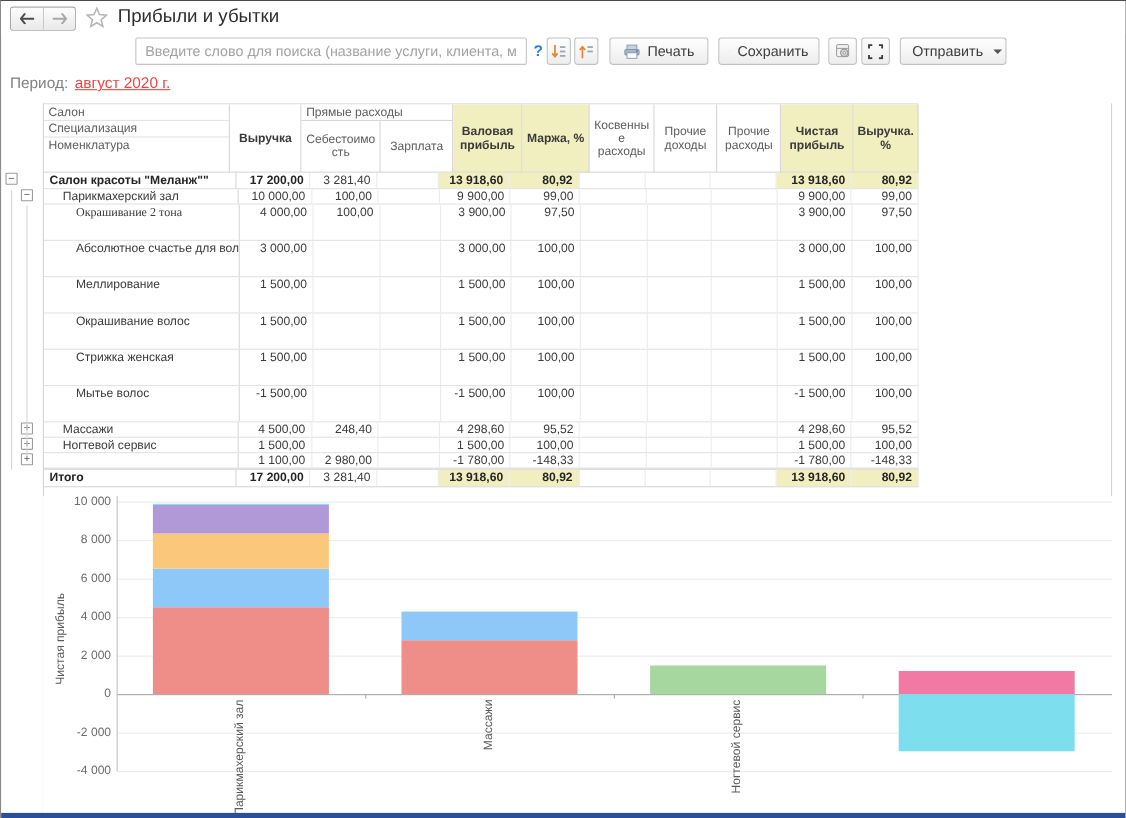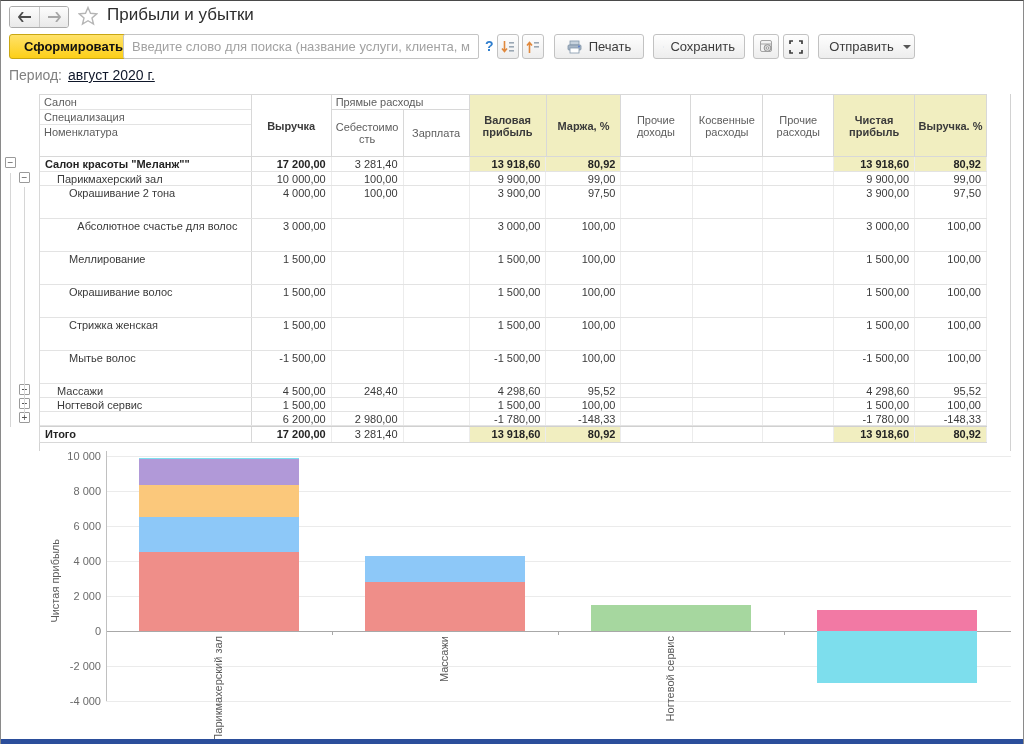--- a/index.html
+++ b/index.html
@@ -19,25 +19,25 @@
   
   .toolbar { position:absolute; left:0; top:30px; width:100%; height:32px; }
   .btn-yellow { position:absolute; left:8px; top:3px; height:25px; padding:0 14px; background:linear-gradient(#ffe26a,#fccf18); border:1px solid #c9a713; border-radius:3px; font-size:13px; font-weight:bold; color:#111; display:flex; align-items:center; }
   .search { position:absolute; left:122px; top:3px; width:356px; height:25px; border:1px solid #c4c4c4; border-radius:2px; padding:0 8px; font-size:13px; color:#333; font-family:"Liberation Sans",sans-serif; }
   .search::placeholder { color:#a2a2a2; }
   .help-q { position:absolute; left:484px; top:7px; color:#2f7ece; font-size:14px; font-weight:bold; }
   .tb-btn { position:absolute; top:3px; height:25px; display:flex; align-items:center; justify-content:center; gap:7px; padding:0 9px; background:linear-gradient(#fefefe,#ededed); border:1px solid #c2c2c2; border-radius:3px; font-size:13px; color:#3c3c3c; }
   .caret { width:0; height:0; border-left:4px solid transparent; border-right:4px solid transparent; border-top:4px solid #555; margin-left:2px; }
   
   .period { position:absolute; left:8px; top:66px; font-size:14px; color:#808080; }
-  .period a { color:#0f172a; text-decoration:underline; margin-left:6px; }
+  .period a { color:#ef4444; text-decoration:underline; margin-left:6px; }
   
   .vline { position:absolute; width:1px; background:#d2d2d2; }
   
-  .rtable { position:absolute; left:38px; top:93px; width:948px; font-size:11px; color:#3a3a3a; border-top:1px solid #d8d8d8; border-left:1px solid #d8d8d8; }
+  .rtable { position:absolute; left:38px; top:93px; width:796px; font-size:11px; color:#3a3a3a; border-top:1px solid #d8d8d8; border-left:1px solid #d8d8d8; }
   .thead { display:flex; height:62px; background:#fff; }
   .hcell { border-right:1px solid #d8d8d8; border-bottom:1px solid #d8d8d8; display:flex; align-items:center; justify-content:center; text-align:center; color:#5d5d5d; padding:1px 3px; overflow-wrap:anywhere; }
   .hl { background:#f1eec0; }
   .hbold { font-weight:bold; color:#3a3a3a; }
   .namecol { width:212px; display:flex; flex-direction:column; border-right:1px solid #d8d8d8; border-bottom:1px solid #d8d8d8; }
   .namecol div { padding:1px 4px; color:#5d5d5d; }
   .namecol div:nth-child(1), .namecol div:nth-child(2) { height:15px; border-bottom:1px solid #e3e3e3; }
   .dgroup { width:138px; display:flex; flex-direction:column; }
   .dgroup-top { height:15px; border-right:1px solid #d8d8d8; border-bottom:1px solid #d8d8d8; padding:1px 4px; color:#5d5d5d; }
   .dgroup-bot { flex:1; display:flex; }
@@ -82,21 +82,20 @@
     </div>
     <div class="star">
       <svg width="20" height="20" viewBox="0 0 20 20">
           <path d="M10 1.5 L12.5 7.3 L18.8 7.8 L14 11.9 L15.5 18 L10 14.7 L4.5 18 L6 11.9 L1.2 7.8 L7.5 7.3 Z" fill="none" stroke="#b5b5b5" stroke-width="1.4"></path>
         </svg>
     </div>
     <div class="page-title">Прибыли и убытки</div>
   </div>
 
   <div class="toolbar">
-    <div class="btn-yellow">Сформировать</div>
     <input class="search" placeholder="Введите слово для поиска (название услуги, клиента, мастера, ..." style="">
     <div class="help-q">?</div>
 
     <div class="tb-btn" style="left:496px;width:22px;padding:0;">
       <svg width="14" height="14" viewBox="0 0 14 14">
         <path d="M3.5 1 L3.5 11 M1 8.5 L3.5 11.5 L6 8.5" stroke="#e0883c" stroke-width="1.6" fill="none"></path>
         <rect x="8" y="2" width="5" height="1.6" fill="#9aa7b4"></rect>
           <rect x="8" y="6" width="5" height="1.6" fill="#9aa7b4"></rect>
           <rect x="8" y="10" width="5" height="1.6" fill="#9aa7b4"></rect>
       </svg>
@@ -181,22 +180,22 @@
       <div class="hcell hbold" style="width:80px;">Выручка</div>
       <div class="dgroup">
         <div class="dgroup-top">Прямые расходы</div>
         <div class="dgroup-bot">
           <div class="hcell" style="width:72px;">Себестоимость</div>
           <div class="hcell" style="width:66px;">Зарплата</div>
         </div>
       </div>
       <div class="hcell hl hbold" style="width:77px;">Валовая прибыль</div>
       <div class="hcell hl hbold" style="width:75px;">Маржа, %</div>
+      <div class="hcell" style="width:72px;">Косвенные расходы</div>
       <div class="hcell" style="width:70px;">Прочие доходы</div>
-      <div class="hcell" style="width:72px;">Косвенные расходы</div>
       <div class="hcell" style="width:71px;">Прочие расходы</div>
       <div class="hcell hl hbold" style="width:81px;">Чистая прибыль</div>
       <div class="hcell hl hbold" style="width:72px;">Выручка. %</div>
     </div>
     <div id="tbody">
         <div class="t-row" style="height: 15px;">
           <div class="t-cell t-name bold" style="width: 212px; padding-left: 5px;">Салон красоты "Меланж""</div>
           <div class="t-cell bold" style="width: 80px;">17 200,00</div>
           <div class="t-cell" style="width: 72px;">3 281,40</div>
           <div class="t-cell" style="width: 66px;"></div>
@@ -215,21 +214,21 @@
           <div class="t-cell" style="width: 66px;"></div>
           <div class="t-cell" style="width: 77px;">9 900,00</div>
           <div class="t-cell" style="width: 75px;">99,00</div>
           <div class="t-cell" style="width: 72px;"></div>
           <div class="t-cell" style="width: 70px;"></div>
           <div class="t-cell" style="width: 71px;"></div>
           <div class="t-cell" style="width: 81px;">9 900,00</div>
           <div class="t-cell" style="width: 72px;">99,00</div>
         </div>
         <div class="t-row" style="height: 33px;">
-          <div class="t-cell t-name" style="width: 212px; padding-left: 29px;">Окрашивание 2 тона</div>
+          <div class="t-cell t-name" style="width: 212px; padding-left: 29px; font-family: Liberation Serif, serif;">Окрашивание 2 тона</div>
           <div class="t-cell" style="width: 80px;">4 000,00</div>
           <div class="t-cell" style="width: 72px;">100,00</div>
           <div class="t-cell" style="width: 66px;"></div>
           <div class="t-cell" style="width: 77px;">3 900,00</div>
           <div class="t-cell" style="width: 75px;">97,50</div>
           <div class="t-cell" style="width: 72px;"></div>
           <div class="t-cell" style="width: 70px;"></div>
           <div class="t-cell" style="width: 71px;"></div>
           <div class="t-cell" style="width: 81px;">3 900,00</div>
           <div class="t-cell" style="width: 72px;">97,50</div>
@@ -320,21 +319,21 @@
           <div class="t-cell" style="width: 77px;">1 500,00</div>
           <div class="t-cell" style="width: 75px;">100,00</div>
           <div class="t-cell" style="width: 72px;"></div>
           <div class="t-cell" style="width: 70px;"></div>
           <div class="t-cell" style="width: 71px;"></div>
           <div class="t-cell" style="width: 81px;">1 500,00</div>
           <div class="t-cell" style="width: 72px;">100,00</div>
         </div>
         <div class="t-row" style="height: 14px;">
           <div class="t-cell t-name" style="width: 212px; padding-left: 17px;"></div>
-          <div class="t-cell" style="width: 80px;">6 200,00</div>
+          <div class="t-cell" style="width: 80px;">1 100,00</div>
           <div class="t-cell" style="width: 72px;">2 980,00</div>
           <div class="t-cell" style="width: 66px;"></div>
           <div class="t-cell" style="width: 77px;">-1 780,00</div>
           <div class="t-cell" style="width: 75px;">-148,33</div>
           <div class="t-cell" style="width: 72px;"></div>
           <div class="t-cell" style="width: 70px;"></div>
           <div class="t-cell" style="width: 71px;"></div>
           <div class="t-cell" style="width: 81px;">-1 780,00</div>
           <div class="t-cell" style="width: 72px;">-148,33</div>
         </div>

